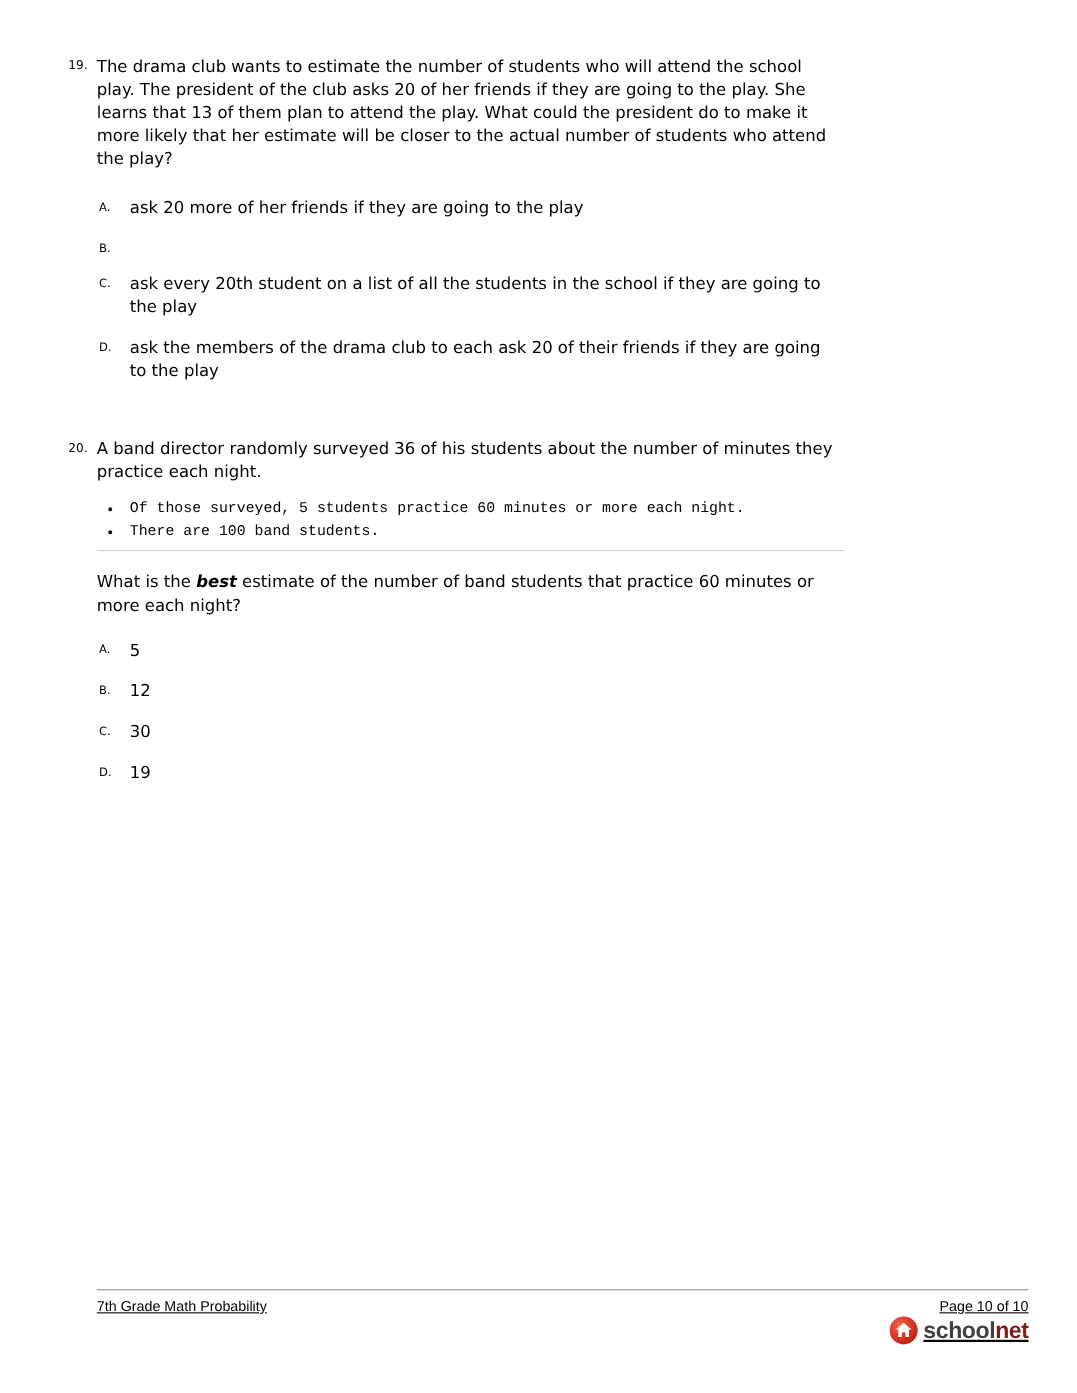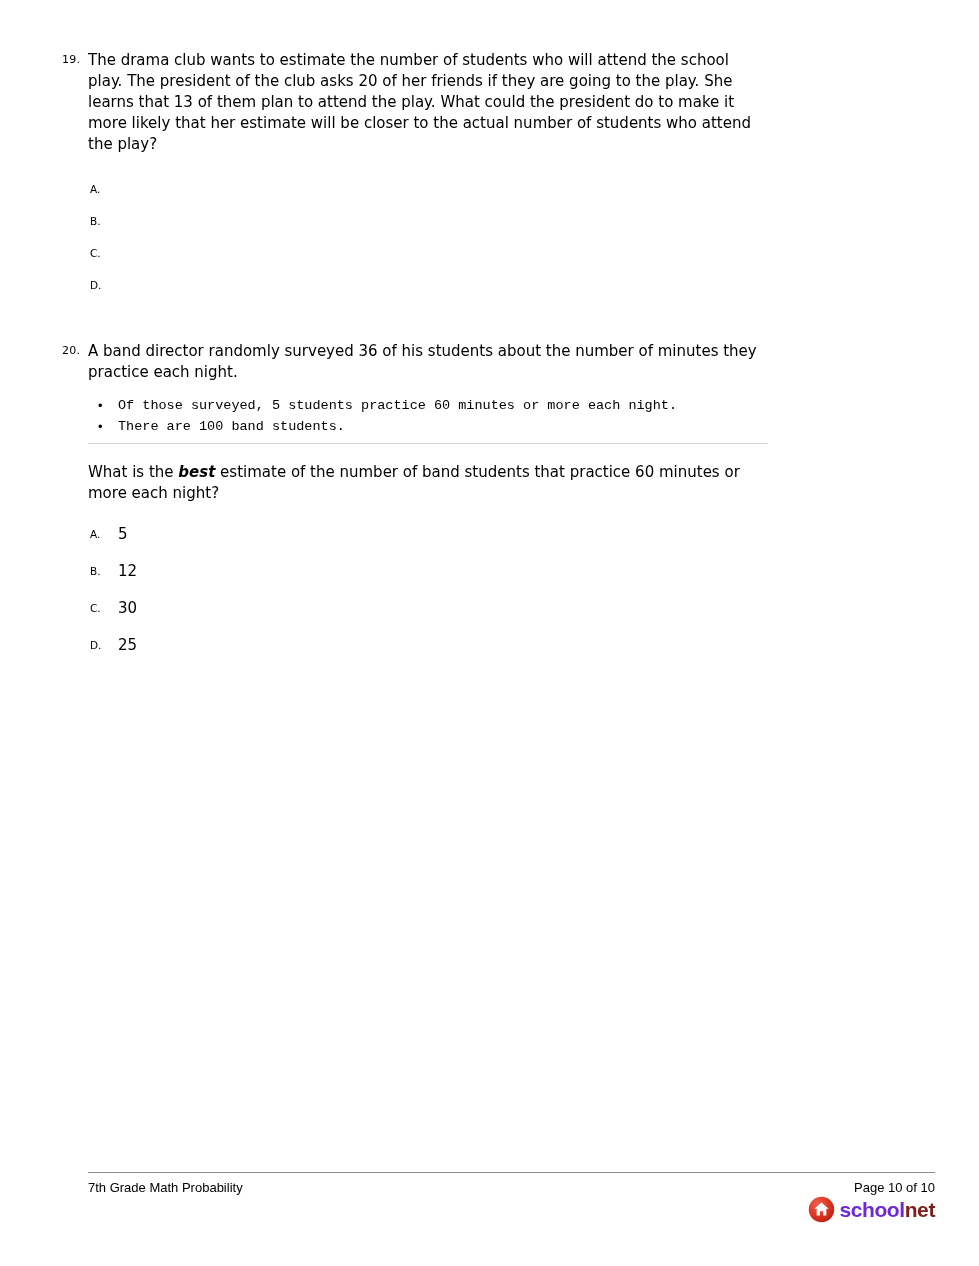--- a/index.html
+++ b/index.html
@@ -80,65 +80,69 @@
   .options-20 { margin-top: 20px; }
 
   
   .footer {
     position: absolute;
     top: 1172px;
     left: 88px;
     width: 847px;
     border-top: 1px solid #8f8f8f;
     font-family: "Liberation Sans", sans-serif;
+    text-decoration: underline;
   }
   .footer-row {
     display: flex;
     justify-content: space-between;
     padding-top: 7px;
     font-size: 13px;
   }
   .logo-row {
     display: flex;
     justify-content: flex-end;
     align-items: center;
     margin-top: 1px;
   }
   .logo-icon { width: 27px; height: 27px; margin-right: 4px; }
   .logo-text {
     font-size: 21px;
     font-weight: bold;
     letter-spacing: -0.4px;
   }
-  .logo-school { color: #6d28d9; }
+  .logo-school { color: #404040; }
   .logo-net { color: #7f1d1d; }
 </style>
 </head>
 <body>
 
 <div class="page">
   <div class="content">
 
     <div class="question">
       <div class="q-row">
         <span class="q-num">19.</span>
         <div class="q-text">The drama club wants to estimate the number of students who will attend the school play. The president of the club asks 20 of her friends if they are going to the play. She learns that 13 of them plan to attend the play. What could the president do to make it more likely that her estimate will be closer to the actual number of students who attend the play?</div>
       </div>
       <div class="options">
         <div class="opt">
           <span class="opt-letter">A.</span>
+          <div class="opt-text">ask 20 more of her friends if they are going to the play</div>
         </div>
         <div class="opt">
           <span class="opt-letter">B.</span>
         </div>
         <div class="opt">
           <span class="opt-letter">C.</span>
+          <div class="opt-text">ask every 20th student on a list of all the students in the school if they are going to the play</div>
         </div>
         <div class="opt">
           <span class="opt-letter">D.</span>
+          <div class="opt-text">ask the members of the drama club to each ask 20 of their friends if they are going to the play</div>
         </div>
       </div>
     </div>
 
     <div class="question question-20">
       <div class="q-row">
         <span class="q-num">20.</span>
         <div class="q-text">A band director randomly surveyed 36 of his students about the number of minutes they practice each night.</div>
       </div>
 
@@ -167,21 +171,21 @@
         <div class="opt">
           <span class="opt-letter">B.</span>
           <div class="opt-text">12</div>
         </div>
         <div class="opt">
           <span class="opt-letter">C.</span>
           <div class="opt-text">30</div>
         </div>
         <div class="opt">
           <span class="opt-letter">D.</span>
-          <div class="opt-text">25</div>
+          <div class="opt-text">19</div>
         </div>
       </div>
     </div>
 
   </div>
 
   <div class="footer">
     <div class="footer-row">
       <span>7th Grade Math Probability</span>
       <span>Page 10 of 10</span>

